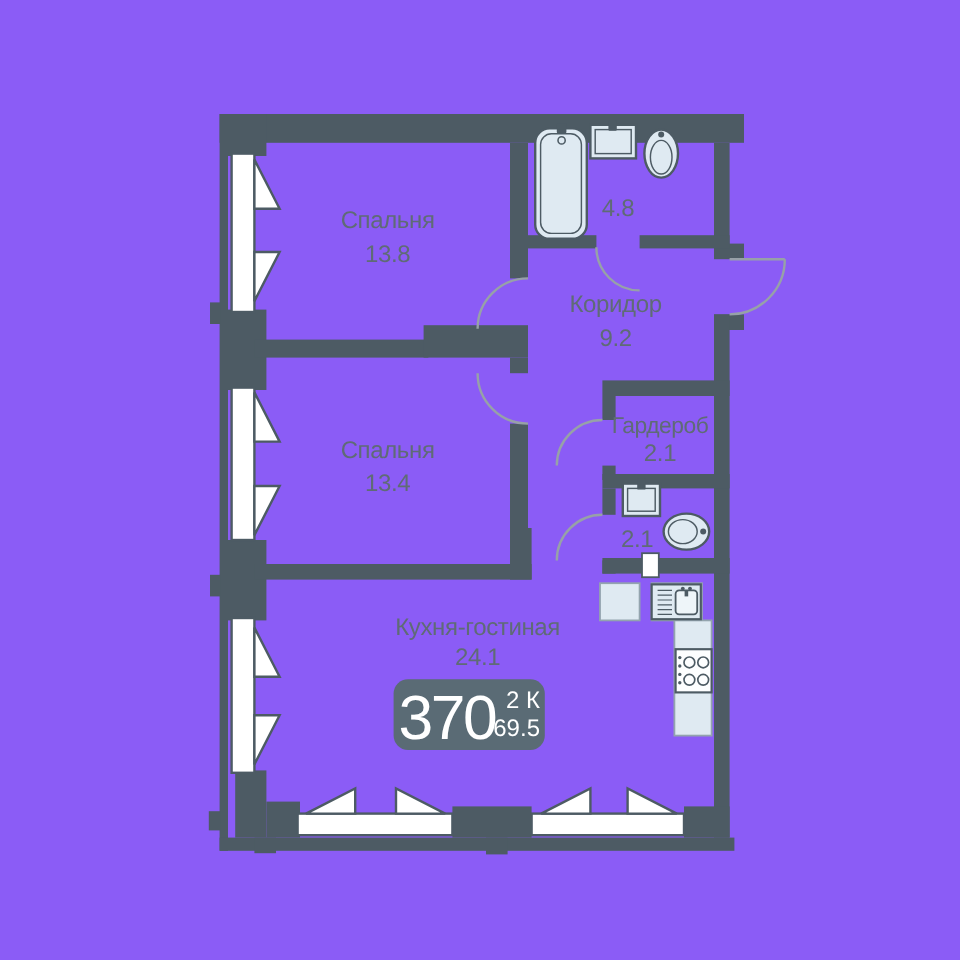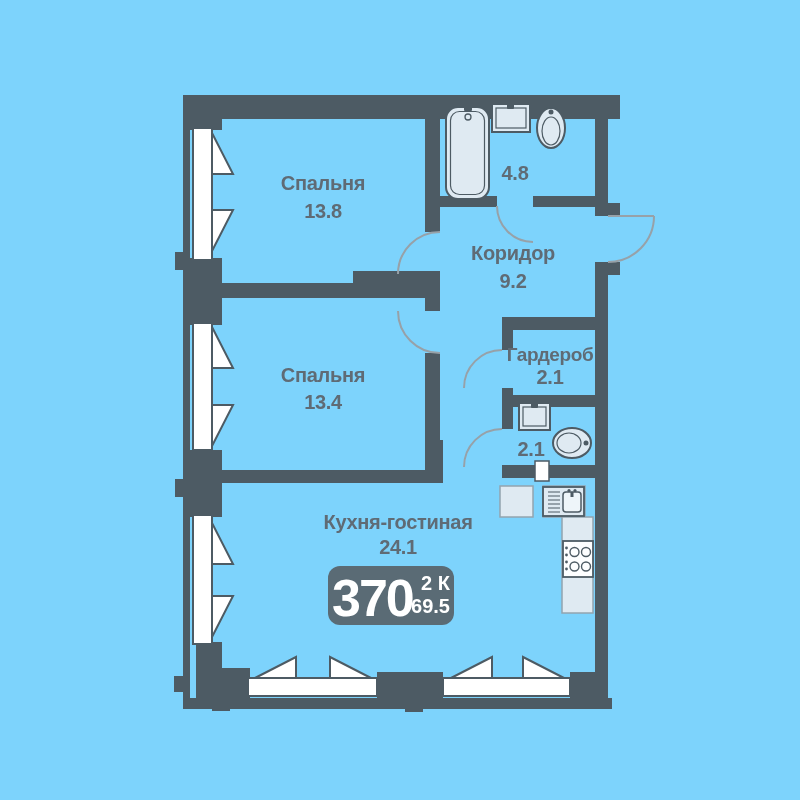--- a/index.html
+++ b/index.html
@@ -1,16 +1,16 @@
 <!DOCTYPE html>
 <html><head>
 <meta charset="utf-8">
 <style>
   html,body{margin:0;padding:0;background:#ffffff;}
-  .stage{width:800px;height:800px;position:relative;background:#7dd3fc;overflow:hidden;font-weight:bold;}
+  .stage{width:800px;height:800px;position:relative;background:#8b5cf6;overflow:hidden;}
   svg{display:block;}
   svg text{font-family:"Liberation Sans","DejaVu Sans",sans-serif;}
   .room-name{font-size:20px;letter-spacing:-0.3px;}
   .room-name-sm{font-size:19px;letter-spacing:-0.4px;}
   .room-area{font-size:20px;letter-spacing:-0.3px;}
   .badge-num{font-size:52px;letter-spacing:-2px;}
   .badge-sm{font-size:20px;letter-spacing:0px;}
 </style>
 </head>
 <body>

